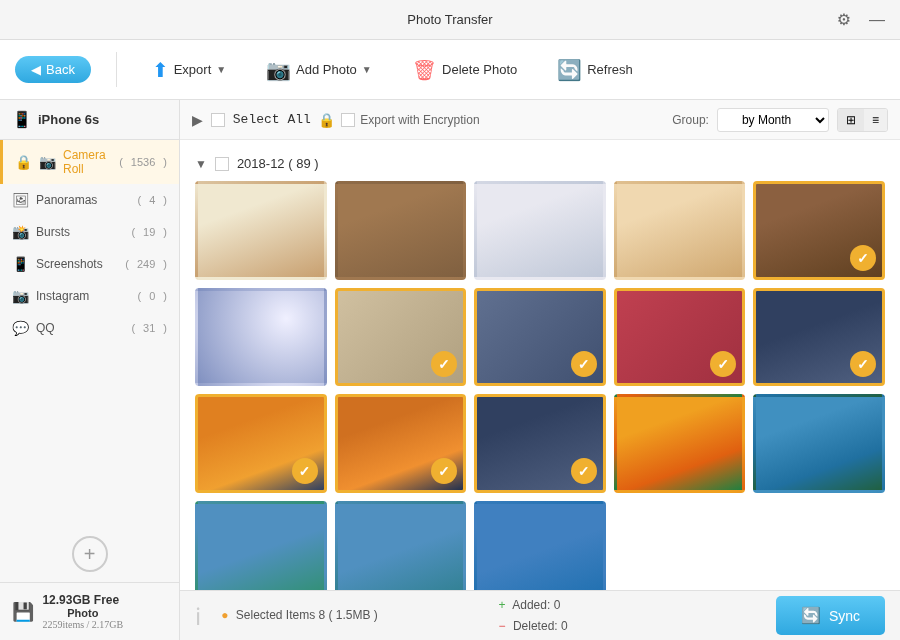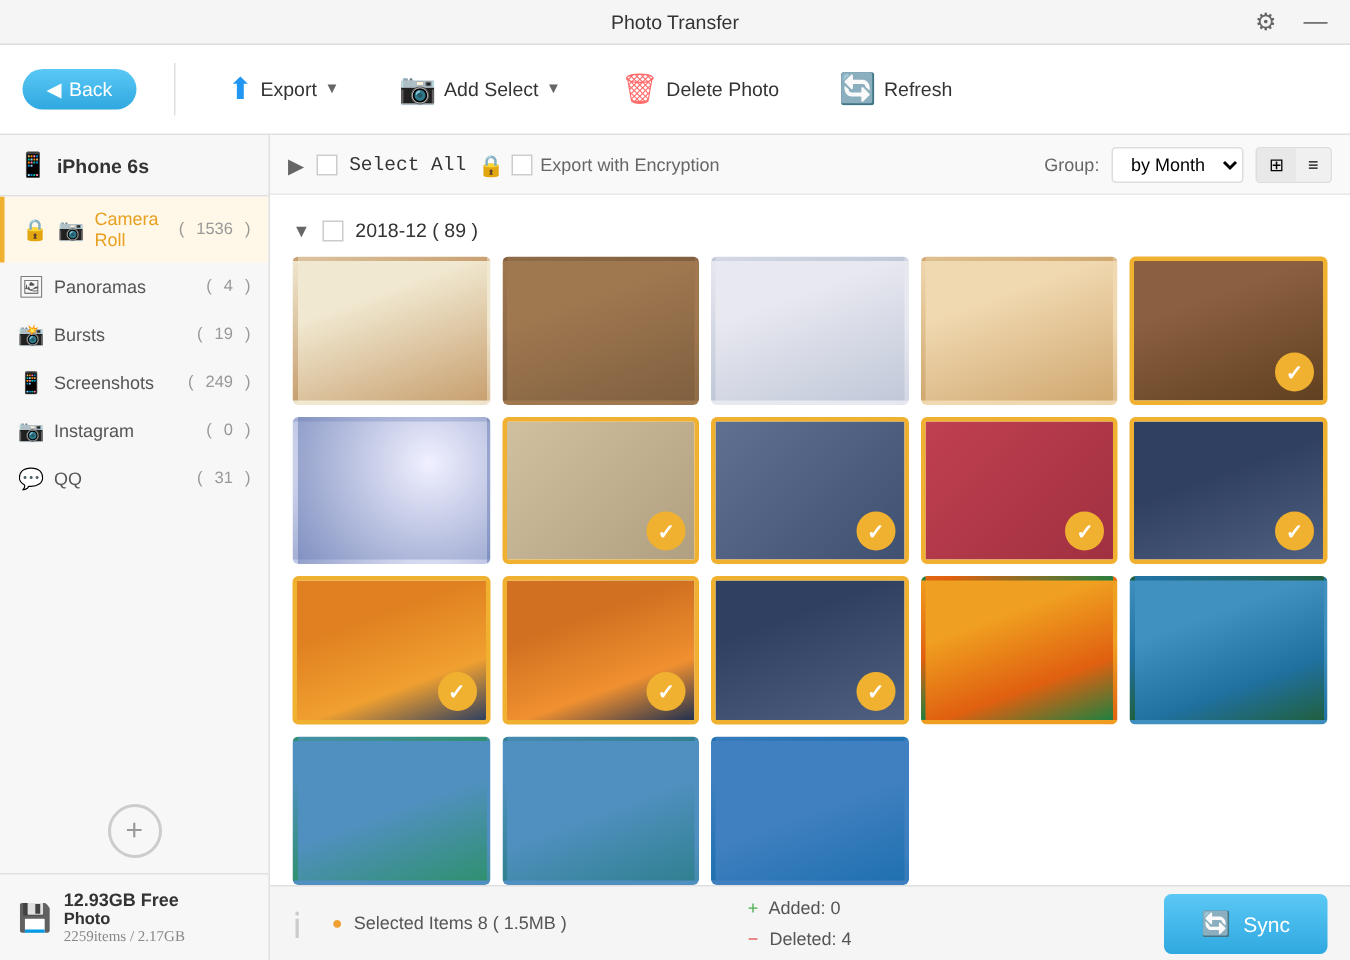--- a/index.html
+++ b/index.html
@@ -1,20 +1,20 @@
 <!DOCTYPE html>
 <html><head>
   <meta charset="utf-8">
   <style>
     * { box-sizing: border-box; margin: 0; padding: 0; }
     body { font-family: Arial, sans-serif; font-size: 13px; background: #f0f0f0; width: 900px; height: 640px; overflow: hidden; display: flex; flex-direction: column; }
 
     
     .title-bar {
-      height: 30px; background: #f5f5f5; border-bottom: 1px solid #ddd;
+      height: 40px; background: #f5f5f5; border-bottom: 1px solid #ddd;
       display: flex; align-items: center; justify-content: space-between; padding: 0 10px;
     }
     .title-bar-title { flex: 1; text-align: center; font-size: 13px; color: #333; }
     .title-bar-controls { display: flex; gap: 8px; }
     .title-bar-btn { background: none; border: none; cursor: pointer; font-size: 16px; color: #666; padding: 2px 5px; }
 
     
     .toolbar {
       height: 60px; background: #fff; border-bottom: 1px solid #e0e0e0;
       display: flex; align-items: center; padding: 0 15px; gap: 20px;
@@ -79,21 +79,21 @@
       display: flex; align-items: center; padding: 0 12px; gap: 15px;
     }
     .sub-toolbar-left { display: flex; align-items: center; gap: 8px; flex: 1; }
     .sub-toolbar-right { display: flex; align-items: center; gap: 8px; }
     .expand-btn { background: none; border: none; cursor: pointer; font-size: 14px; color: #666; }
     .checkbox { width: 14px; height: 14px; border: 1px solid #ccc; background: #fff; display: inline-block; cursor: pointer; }
     .select-all-label { font-size: 13px; color: #333; cursor: pointer; font-family: Liberation Mono, monospace; }
     .encrypt-btn { display: flex; align-items: center; gap: 5px; font-size: 12px; color: #666; cursor: pointer; background: none; border: none; }
     .lock-icon { font-size: 14px; }
     .group-label { font-size: 12px; color: #666; }
-    .group-select { border: 1px solid #ddd; background: #fff; padding: 3px 8px; font-size: 12px; border-radius: 3px; cursor: pointer; }
+    .group-select { border: 1px solid #ddd; background: #fff; padding: 3px 20px; font-size: 12px; border-radius: 3px; cursor: pointer; }
     .view-toggle { display: flex; border: 1px solid #ddd; border-radius: 3px; overflow: hidden; }
     .view-btn { background: #f0f0f0; border: none; padding: 4px 8px; cursor: pointer; font-size: 12px; }
     .view-btn.active { background: #e8e8e8; }
 
     
     .photo-content { flex: 1; overflow-y: auto; padding: 10px 15px; }
     .group-header {
       display: flex; align-items: center; gap: 8px; padding: 6px 0 10px 0;
       font-size: 13px; color: #333;
     }
@@ -175,21 +175,21 @@
     <span>Back</span>
   </button>
   <div class="toolbar-sep"></div>
   <button class="toolbar-action">
     <span class="icon export-icon">⬆</span>
     <span>Export</span>
     <span class="arrow">▼</span>
   </button>
   <button class="toolbar-action">
     <span class="icon add-icon">📷</span>
-    <span>Add Select</span>
+    <span>Add Photo</span>
     <span class="arrow">▼</span>
   </button>
   <button class="toolbar-action">
     <span class="icon delete-icon">🗑</span>
     <span>Delete Photo</span>
   </button>
   <button class="toolbar-action">
     <span class="icon refresh-icon">🔄</span>
     <span>Refresh</span>
   </button>
@@ -248,21 +248,21 @@
       </div>
     </div>
     <button class="sidebar-add-btn">+</button>
     <div class="sidebar-storage">
       <span class="storage-icon">💾</span>
       <div>
         <div class="storage-text-main">
           <span>12.93GB</span>
           <span>Free</span>
         </div>
-        <div style="font-size:11px;color:#333;font-weight:bold;">Photo</div>
+        <div style="font-size:11px;color:#333;font-weight:bold;text-align:center;">Photo</div>
         <div style="font-size:10px;color:#888;font-family:Liberation Serif, serif;">2259items / 2.17GB</div>
       </div>
     </div>
   </div>
 
   <div class="photo-area">
 
     <div class="sub-toolbar">
       <div class="sub-toolbar-left">
         <button class="expand-btn">▶</button>
@@ -346,21 +346,21 @@
           <span>Selected Items 8 ( 1.5MB )</span>
         </div>
       </div>
       <div class="status-text">
         <div class="status-line">
           <span class="dot-green">+</span>
           <span>Added: 0</span>
         </div>
         <div class="status-line">
           <span class="dot-red">−</span>
-          <span>Deleted: 4</span>
+          <span>Deleted: 0</span>
         </div>
       </div>
       <button class="sync-btn">
         <span class="sync-icon">🔄</span>
         <span>Sync</span>
       </button>
     </div>
   </div>
 </div>
 

